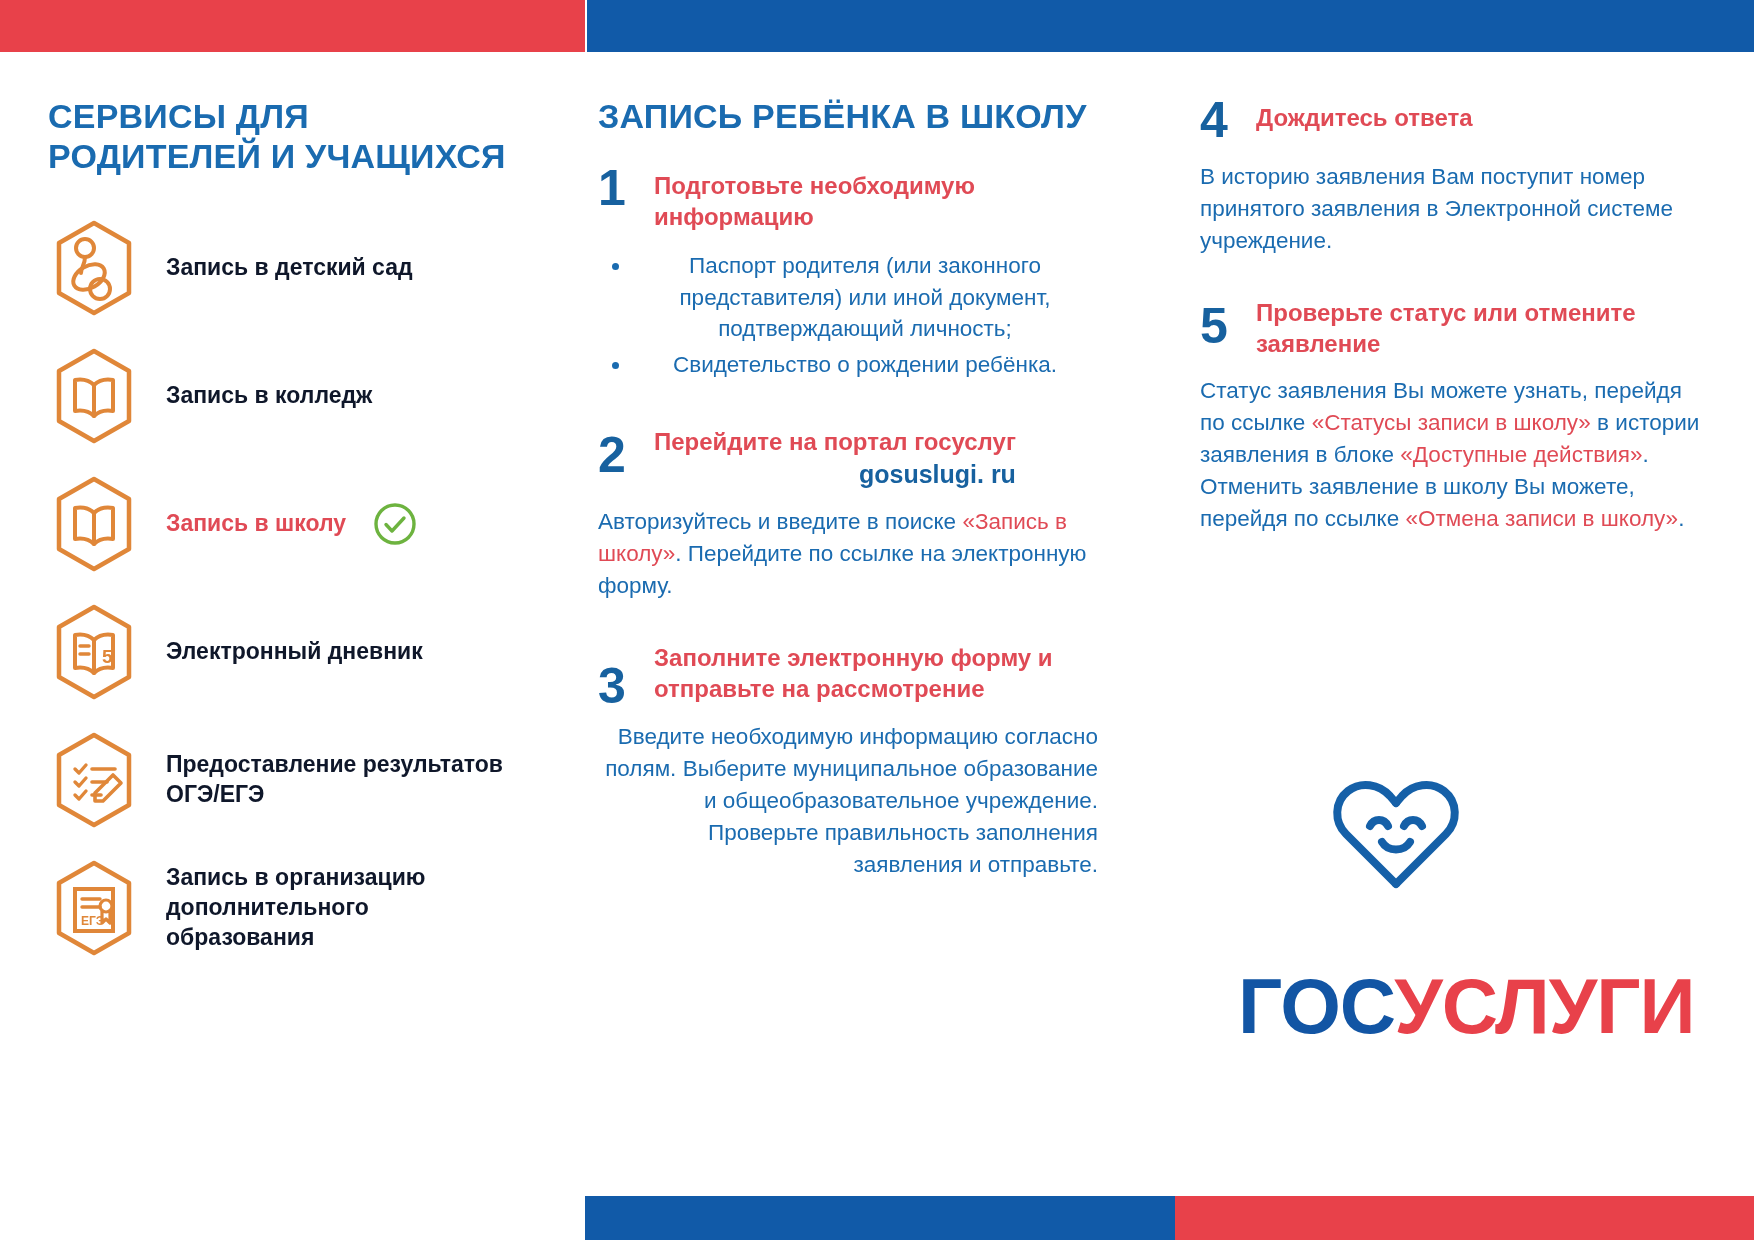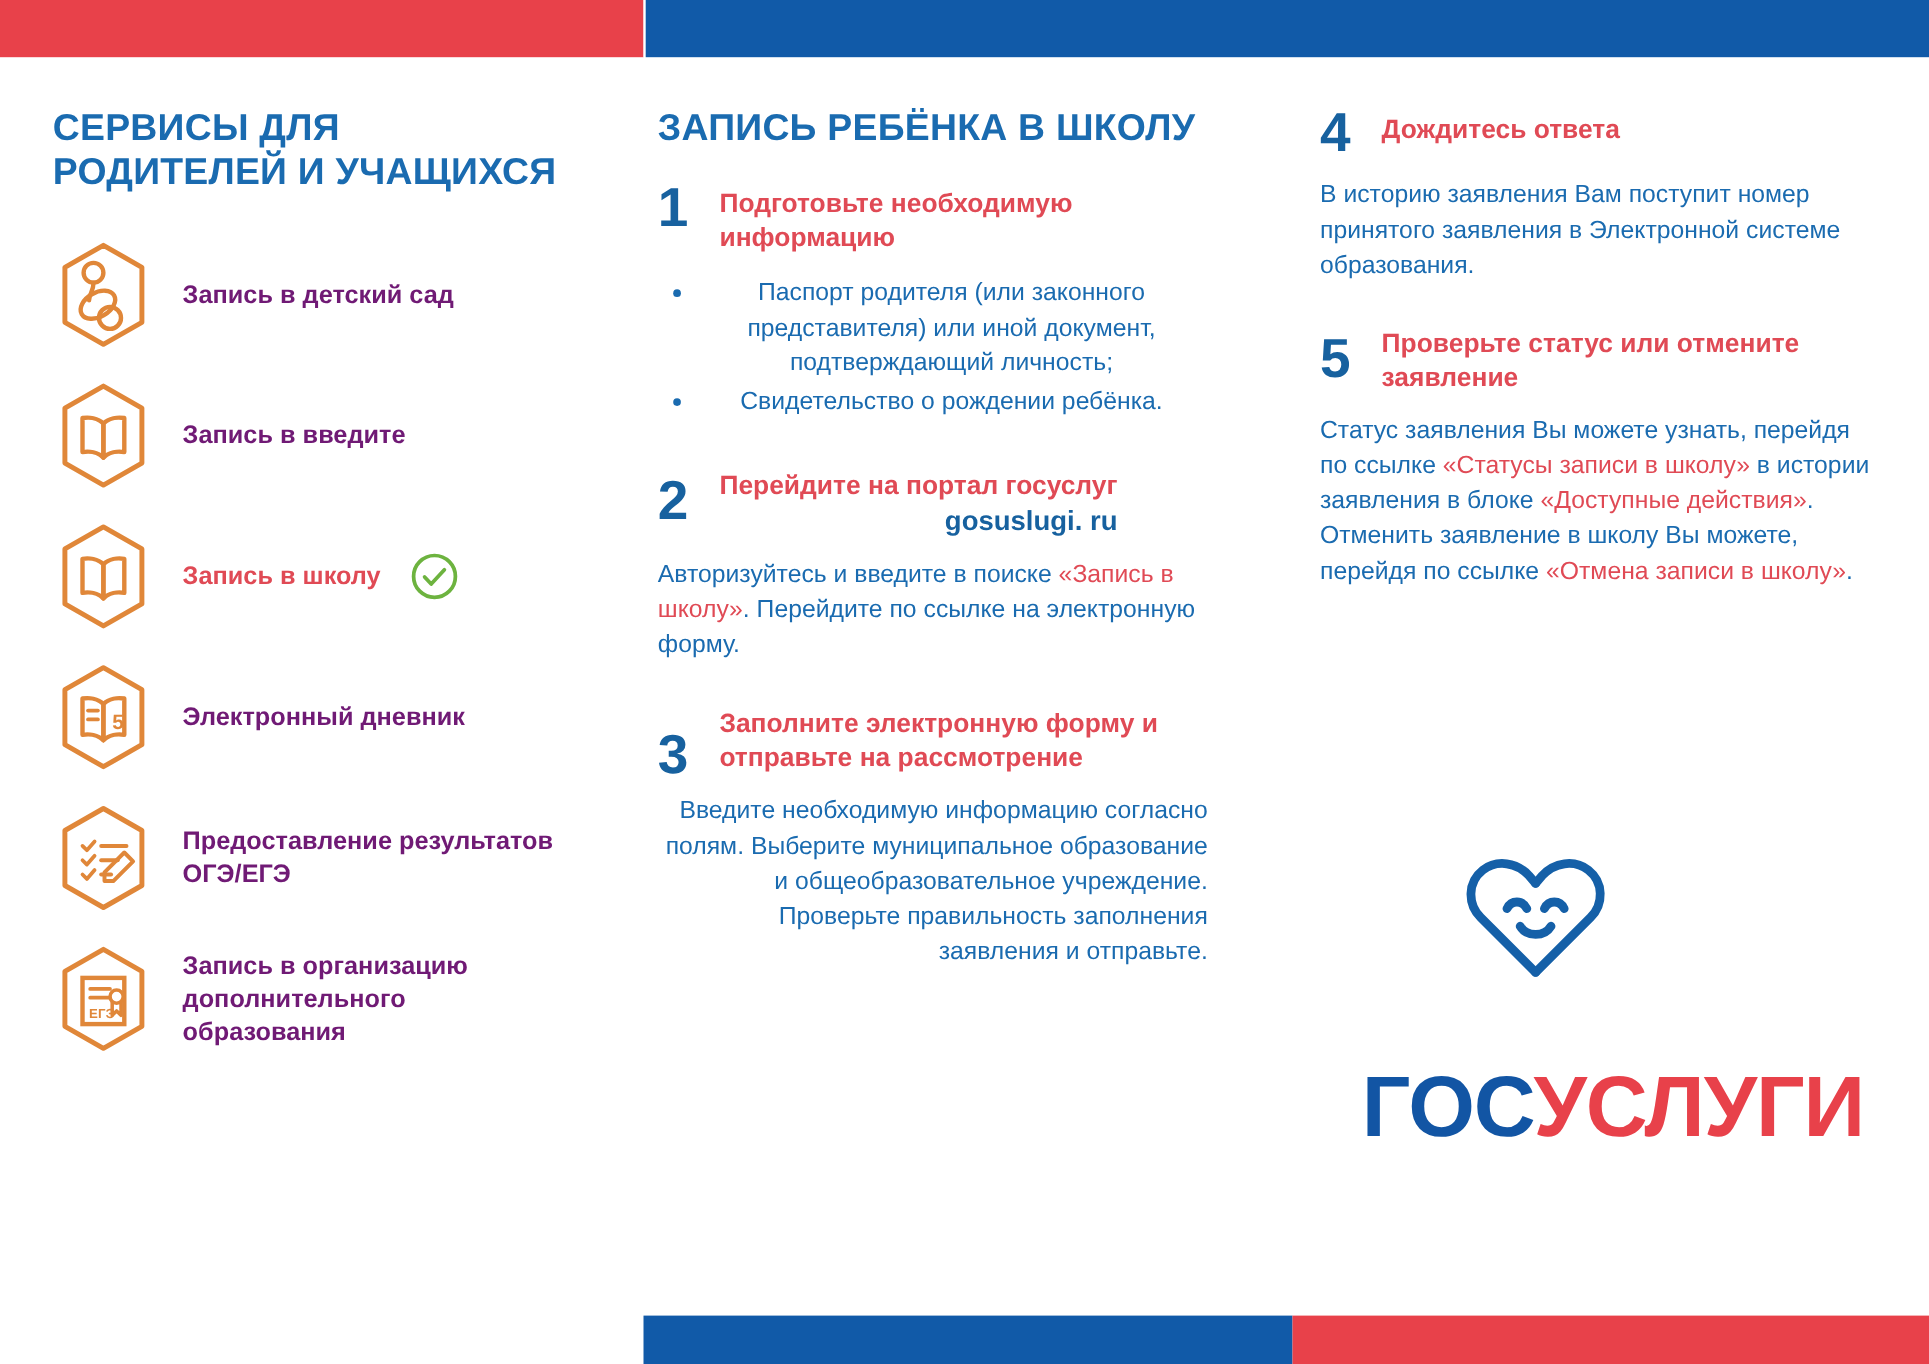--- a/index.html
+++ b/index.html
@@ -88,21 +88,21 @@
     height: 104px;
     display: flex;
     align-items: center;
     justify-content: center;
   }
   .svc-label {
     margin-left: 26px;
     font-size: 23px;
     font-weight: bold;
     line-height: 1.3;
-    color: #701a75;
+    color: #0f172a;
   }
   .svc-label.active { color: #e04a55; }
   .svc-check {
     margin-left: 26px;
     width: 46px;
     min-width: 46px;
     height: 46px;
   }
 
   
@@ -202,21 +202,21 @@
     </div>
 
     <div class="svc-item">
       <span class="svc-icon">
         <svg width="86" height="98" viewBox="0 0 86 98">
           <path d="M43 4 L78 24 L78 74 L43 94 L8 74 L8 24 Z" fill="none" stroke="#e08739" stroke-width="4.5" stroke-linejoin="round"></path>
           <path d="M43 38 C38 33 30 32 24 33 L24 64 C30 63 38 64 43 69 Z" fill="none" stroke="#e08739" stroke-width="4" stroke-linejoin="round"></path>
           <path d="M43 38 C48 33 56 32 62 33 L62 64 C56 63 48 64 43 69 Z" fill="none" stroke="#e08739" stroke-width="4" stroke-linejoin="round"></path>
         </svg>
       </span>
-      <span class="svc-label">Запись в введите</span>
+      <span class="svc-label">Запись в колледж</span>
     </div>
 
     <div class="svc-item">
       <span class="svc-icon">
         <svg width="86" height="98" viewBox="0 0 86 98">
           <path d="M43 4 L78 24 L78 74 L43 94 L8 74 L8 24 Z" fill="none" stroke="#e08739" stroke-width="4.5" stroke-linejoin="round"></path>
           <path d="M43 38 C38 33 30 32 24 33 L24 64 C30 63 38 64 43 69 Z" fill="none" stroke="#e08739" stroke-width="4" stroke-linejoin="round"></path>
           <path d="M43 38 C48 33 56 32 62 33 L62 64 C56 63 48 64 43 69 Z" fill="none" stroke="#e08739" stroke-width="4" stroke-linejoin="round"></path>
         </svg>
       </span>
@@ -306,21 +306,21 @@
   </div>
   <p class="body-text tight">Введите необходимую информацию согласно полям. Выберите муниципальное образование и общеобразовательное учреждение. Проверьте правильность заполнения заявления и отправьте.</p>
 </div>
 
 <div class="col col-right">
 
   <div class="step">
     <div class="step-num">4</div>
     <div class="step-title">Дождитесь ответа</div>
   </div>
-  <p class="body-text">В историю заявления Вам поступит номер принятого заявления в Электронной системе образования.</p>
+  <p class="body-text">В историю заявления Вам поступит номер принятого заявления в Электронной системе учреждение.</p>
 
   <div class="step">
     <div class="step-num mid">5</div>
     <div class="step-title">Проверьте статус или отмените заявление</div>
   </div>
   <p class="body-text">
     <span>Статус заявления Вы можете узнать, перейдя по ссылке </span><span class="hl">«Статусы записи в школу»</span><span> в истории заявления в блоке </span><span class="hl">«Доступные действия»</span><span>. Отменить заявление в школу Вы можете, перейдя по ссылке </span><span class="hl">«Отмена записи в школу»</span><span>.</span>
   </p>
 </div>
 

